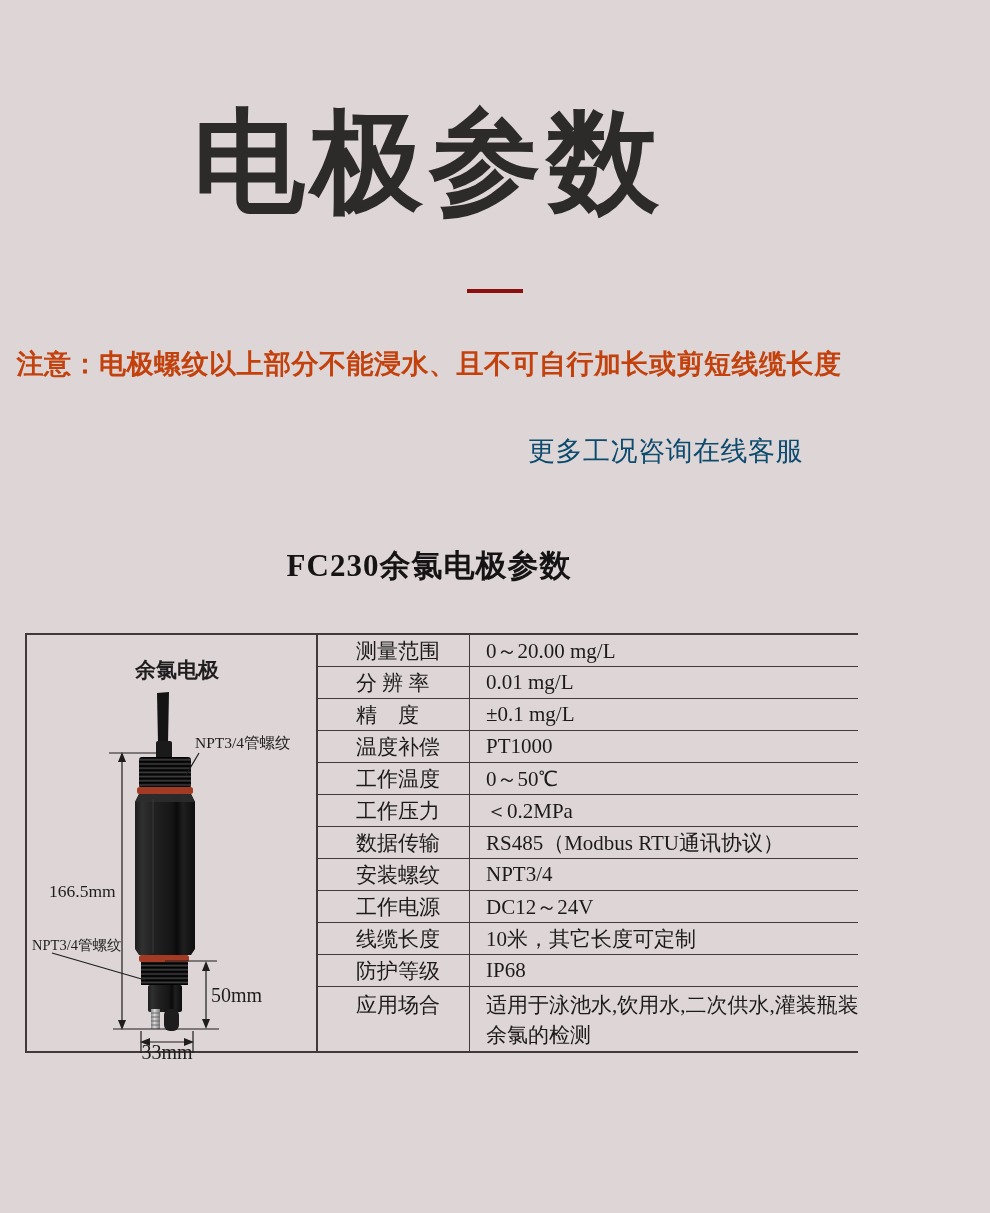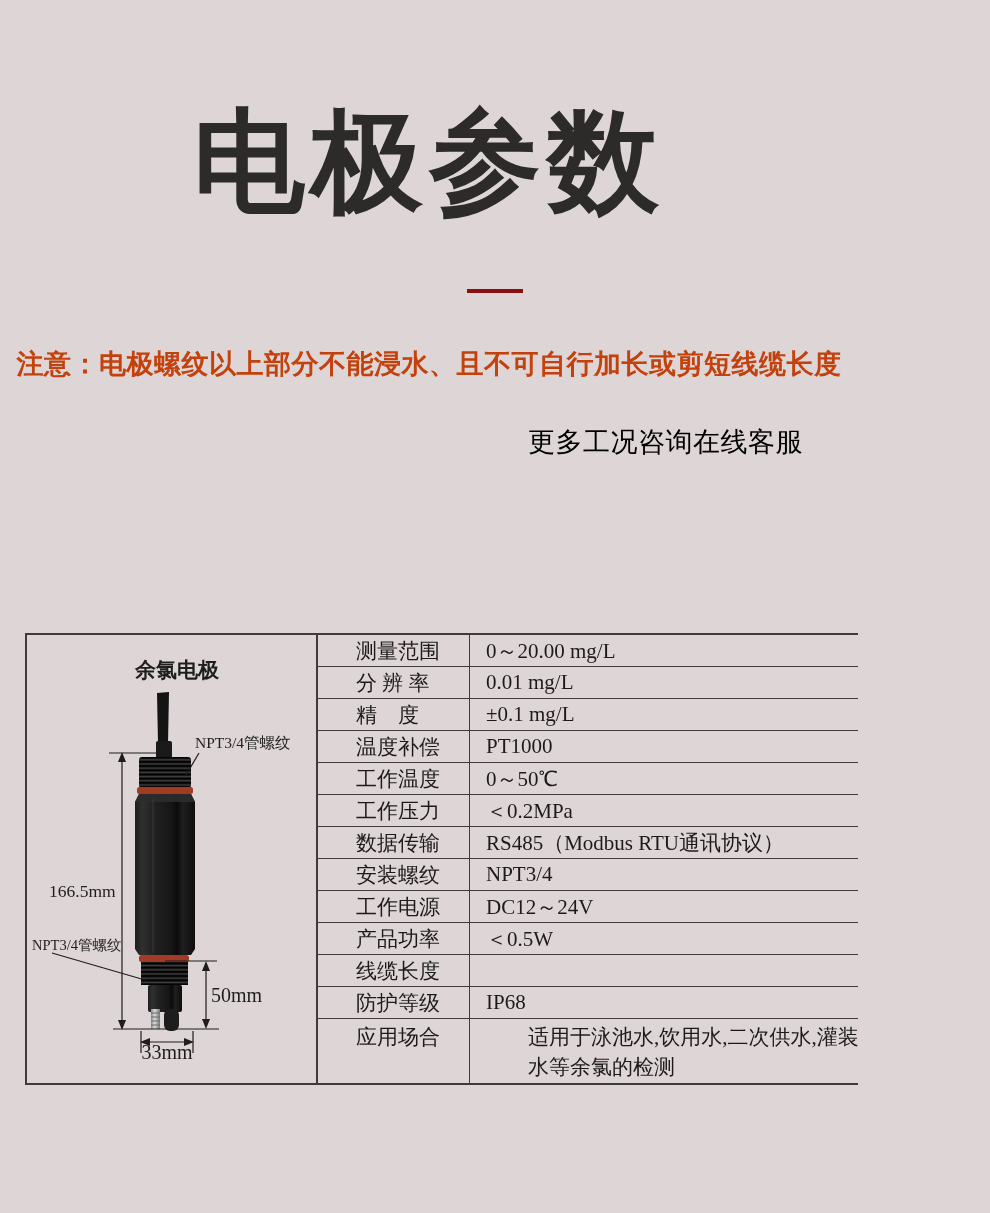--- a/index.html
+++ b/index.html
@@ -18,22 +18,22 @@
   .title-divider{
     position:absolute;top:280px;left:467px;width:56px;height:4px;
     background:#8b0f0f;
   }
   .notice{
     position:absolute;top:337px;left:0;width:100%;margin:0;
     text-align:center;font-size:27px;font-weight:700;color:#c2410c;
     letter-spacing:.5px;
   }
   .service-note{
-    position:absolute;top:415px;right:55px;margin:0;
-    font-size:27px;font-weight:400;color:#000000;letter-spacing:.5px;
+    position:absolute;top:424px;right:55px;margin:0;
+    font-size:27px;font-weight:400;color:#0c4a6e;letter-spacing:.5px;
   }
   .section-title{
     position:absolute;top:536px;left:0;width:100%;margin:0;
     text-align:center;font-size:31px;font-weight:700;color:#151313;
     letter-spacing:1px;
   }
   .spec-table{
     position:absolute;top:624px;left:25px;width:943px;
     border:2px solid #403a3a;box-sizing:border-box;
     display:flex;align-items:stretch;
@@ -41,21 +41,21 @@
   .img-cell{
     width:291px;min-width:291px;box-sizing:border-box;
     border-right:2px solid #403a3a;position:relative;
   }
   .diagram{position:absolute;top:0;left:0;}
   .rows{flex:1;display:flex;flex-direction:column;}
   .row{
     display:flex;align-items:stretch;height:32px;box-sizing:border-box;
     border-bottom:1px solid #403a3a;
   }
-  .row.tall{height:auto;min-height:64px;border-bottom:none;gap:42px;}
+  .row.tall{height:auto;min-height:64px;border-bottom:none;}
   .label-cell{
     width:152px;min-width:152px;box-sizing:border-box;
     border-right:1px solid #403a3a;
     display:flex;align-items:center;padding-left:38px;
     font-size:21px;color:#1c1a1a;white-space:pre;
   }
   .value-cell{
     flex:1;display:flex;align-items:center;padding-left:16px;
     font-size:21px;color:#1c1a1a;
   }
@@ -68,20 +68,21 @@
 </style>
 </head>
 <body>
 
 <div class="page">
 
   <h1 class="main-title">电极参数</h1>
   <div class="title-divider"></div>
   <p class="notice">注意：电极螺纹以上部分不能浸水、且不可自行加长或剪短线缆长度</p>
   <p class="service-note">更多工况咨询在线客服</p>
+  <h2 class="section-title">FC230余氯电极参数</h2>
 
   <div class="spec-table">
 
     <div class="img-cell">
       <svg class="diagram" width="287" height="443" viewBox="0 0 287 443">
         <defs>
           <linearGradient id="gBody" x1="0" y1="0" x2="1" y2="0">
             <stop offset="0" stop-color="#1d1d1d"></stop>
             <stop offset="0.12" stop-color="#303030"></stop>
             <stop offset="0.3" stop-color="#222222"></stop>
@@ -184,25 +185,22 @@
         </div>
       <div class="row">
           <div class="label-cell">安装螺纹</div>
           <div class="value-cell">NPT3/4</div>
         </div>
       <div class="row">
           <div class="label-cell">工作电源</div>
           <div class="value-cell">DC12～24V</div>
         </div>
       <div class="row">
-          <div class="label-cell">产品功率</div>
-          <div class="value-cell">＜0.5W</div>
-        </div>
-      <div class="row">
           <div class="label-cell">线缆长度</div>
+          <div class="value-cell">10米，其它长度可定制</div>
         </div>
       <div class="row">
           <div class="label-cell">防护等级</div>
           <div class="value-cell">IP68</div>
         </div>
       <div class="row tall">
           <div class="label-cell">应用场合</div>
           <div class="value-cell">适用于泳池水,饮用水,二次供水,灌装瓶装水等余氯的检测</div>
         </div>
     </div>

